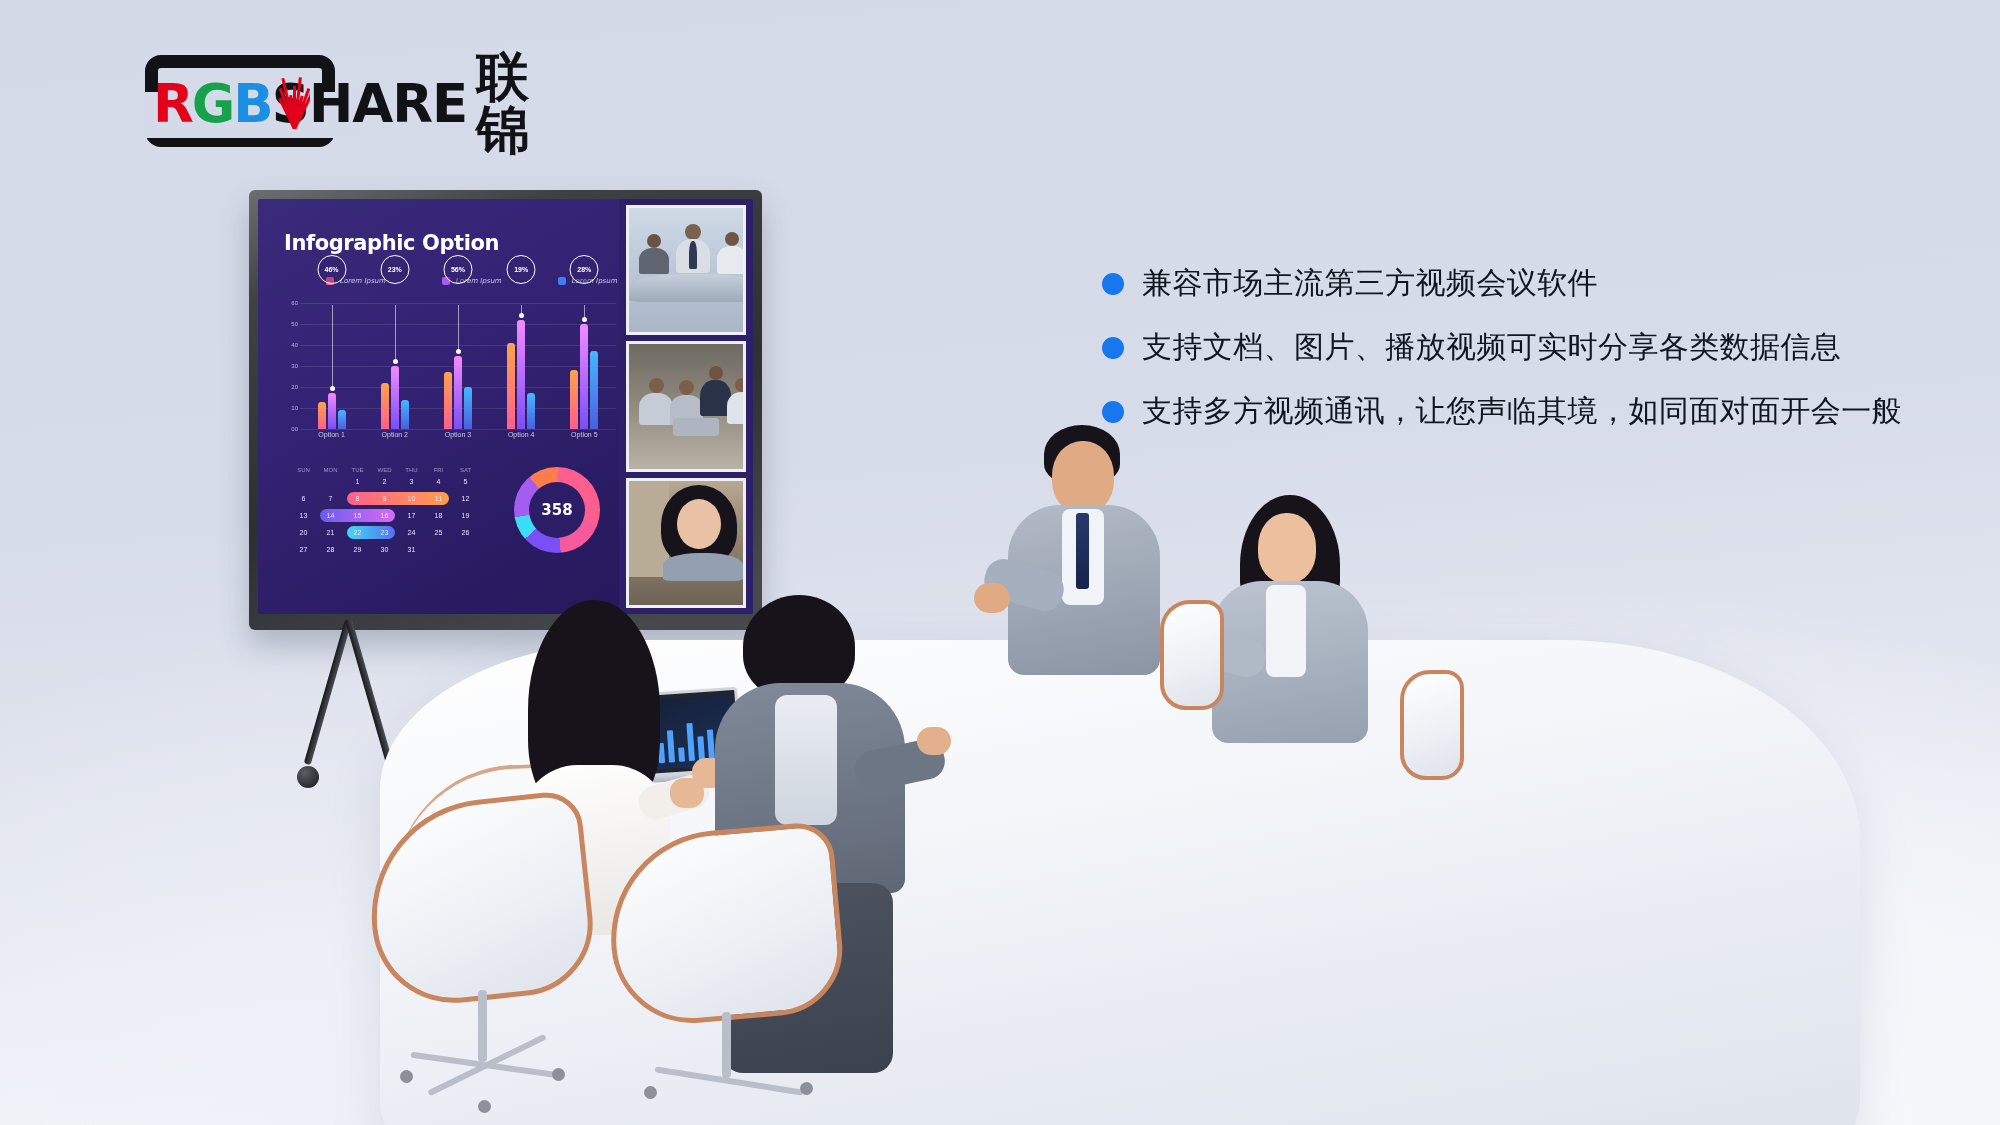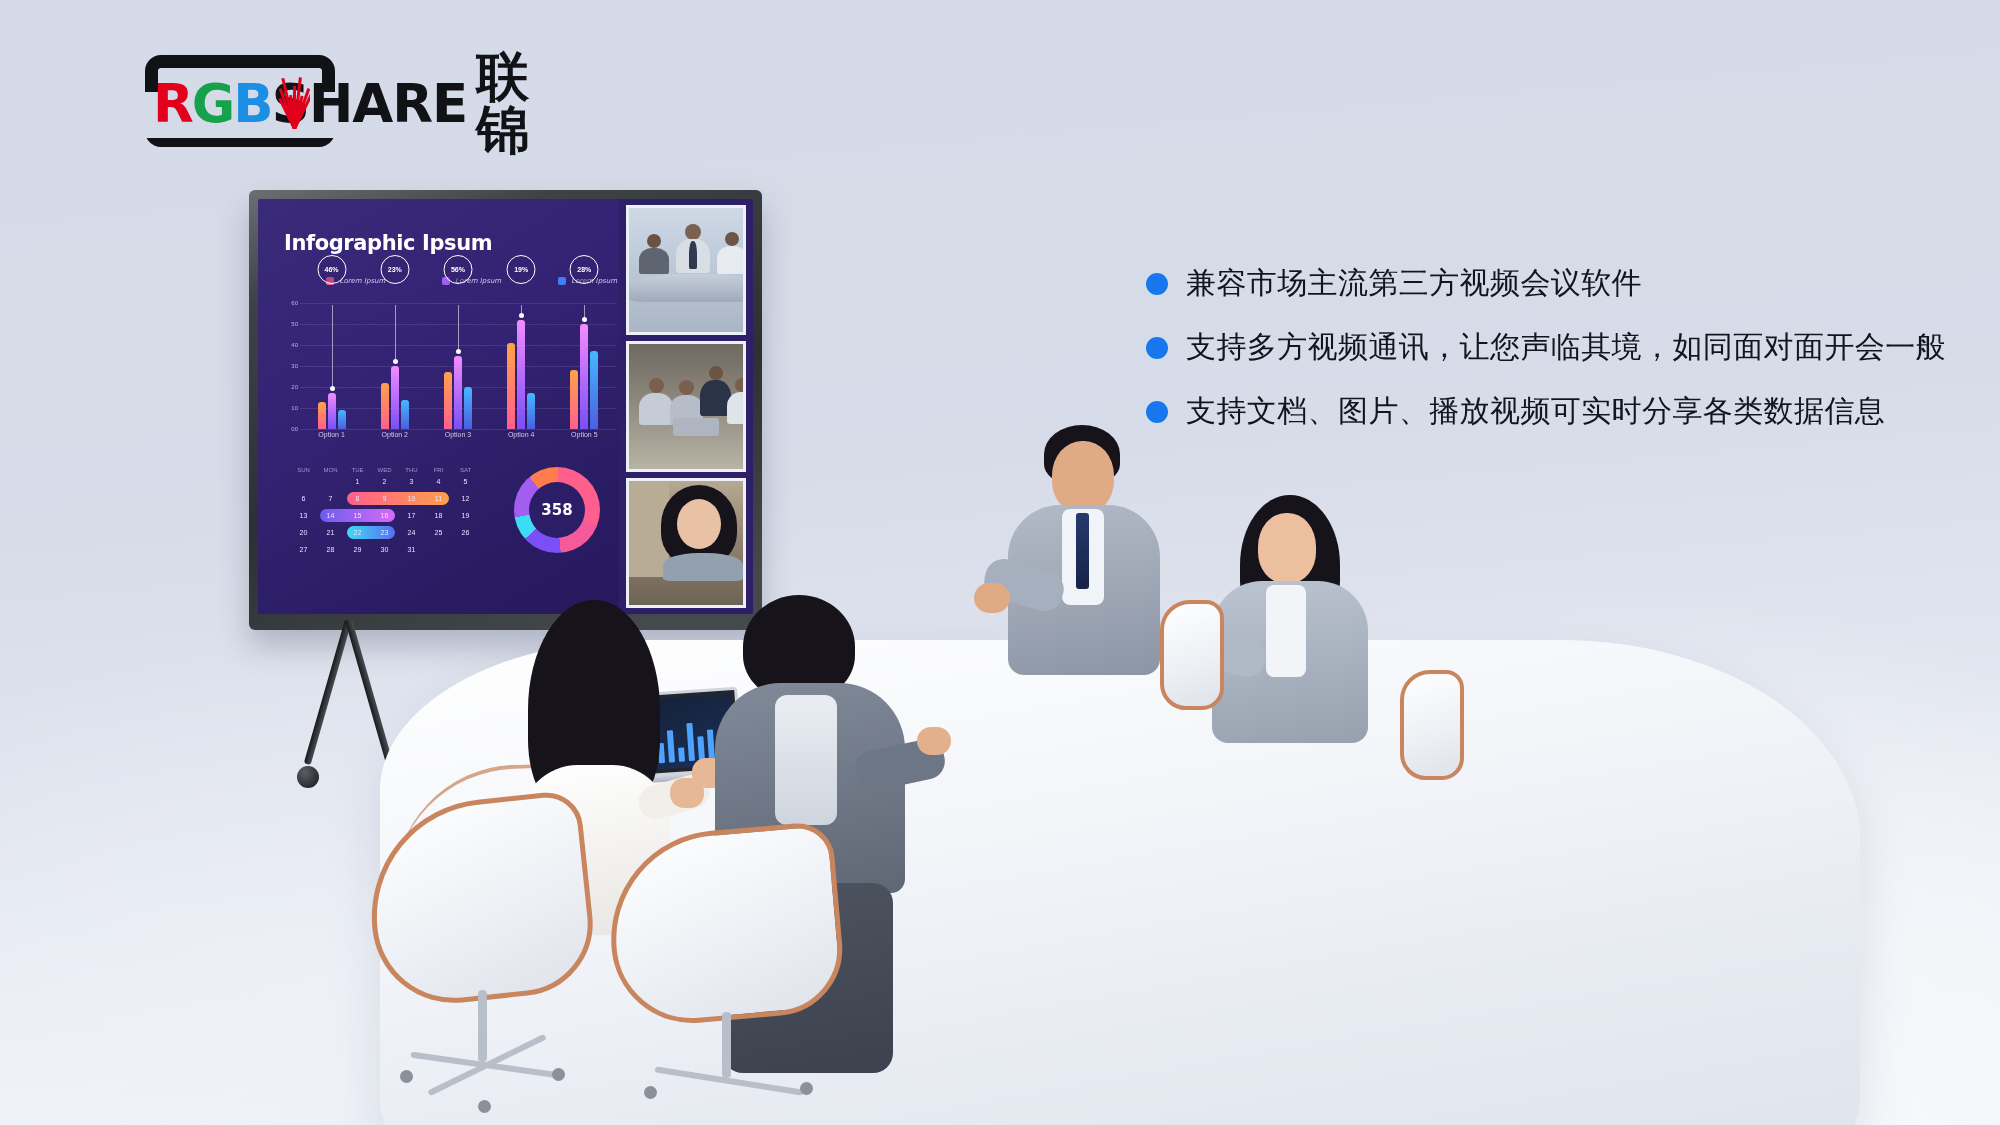--- a/index.html
+++ b/index.html
@@ -37,21 +37,21 @@
 
   
   .cta{position:absolute;left:1253px;top:124px;width:394px;height:96px;border-radius:48px;
     background:linear-gradient(100deg,#1838d8 0%,#1749e2 28%,#0b6ef0 72%,#0a72f2 100%);
     display:flex;align-items:center;justify-content:center;
     box-shadow:0 6px 22px rgba(18,60,200,.28);cursor:pointer;}
   .cta-label{color:#fff;font-size:50px;font-weight:500;letter-spacing:7px;
     font-family:"DejaVu Sans",sans-serif;text-indent:7px;}
 
   
-  .bullets{position:absolute;left:1146px;top:264px;width:840px;}
+  .bullets{position:absolute;left:1102px;top:264px;width:840px;}
   .b-row{display:flex;align-items:flex-start;margin-bottom:26px;}
   .b-dot{width:22px;height:22px;border-radius:50%;background:#1877ee;flex:none;
     margin-top:9px;margin-right:18px;}
   .b-text{font-size:30px;color:#10161f;line-height:1.26;letter-spacing:.4px;
     font-family:"DejaVu Sans",sans-serif;white-space:nowrap;}
 
   
   .tv{position:absolute;left:249px;top:190px;width:513px;height:440px;}
   .tv-bezel{position:absolute;inset:0;border-radius:6px;
     background:linear-gradient(160deg,#6b6f72 0%,#3e4245 18%,#2c3033 55%,#46494c 92%);
@@ -192,34 +192,34 @@
   </div>
 
 
   <div class="bullets">
     <div class="b-row">
       <span class="b-dot"></span>
       <span class="b-text">兼容市场主流第三方视频会议软件</span>
     </div>
     <div class="b-row">
       <span class="b-dot"></span>
-      <span class="b-text">支持多方视频通讯，让您声临其境，如同面对面开会一般</span>
+      <span class="b-text">支持文档、图片、播放视频可实时分享各类数据信息</span>
     </div>
     <div class="b-row">
       <span class="b-dot"></span>
-      <span class="b-text">支持文档、图片、播放视频可实时分享各类数据信息</span>
+      <span class="b-text">支持多方视频通讯，让您声临其境，如同面对面开会一般</span>
     </div>
   </div>
 
   <div class="tv">
     <div class="tv-bezel">
       <div class="tv-screen">
 
         <div class="tv-left">
-          <div class="ch-title">Infographic Ipsum</div>
+          <div class="ch-title">Infographic Option</div>
 
           <div class="ch-legend">
             <span class="lg-item">
               <i class="lg-sw" style="background:#ff5f8d"></i>
               <i class="lg-tx">Lorem Ipsum</i>
             </span>
             <span class="lg-item">
               <i class="lg-sw" style="background:#a35ef0"></i>
               <i class="lg-tx">Lorem Ipsum</i>
             </span>

